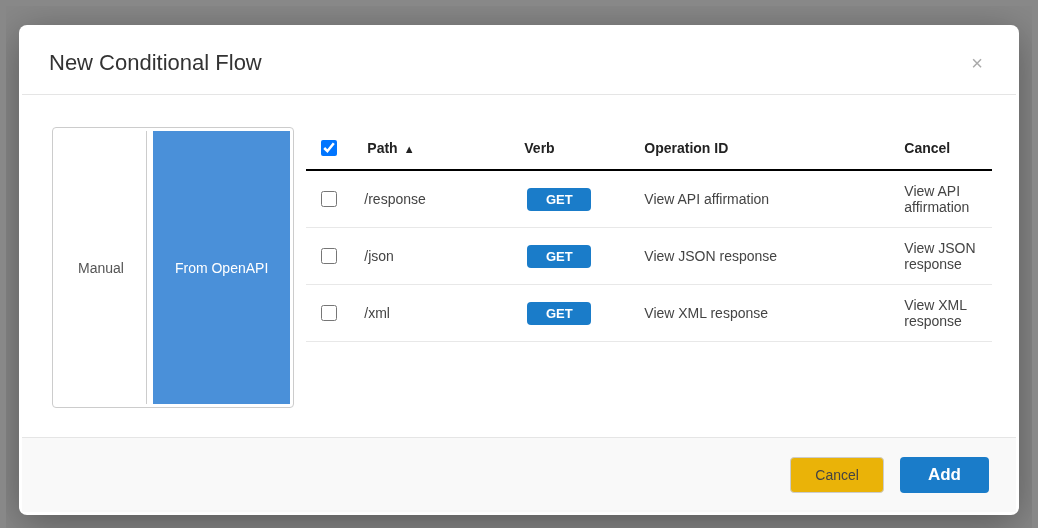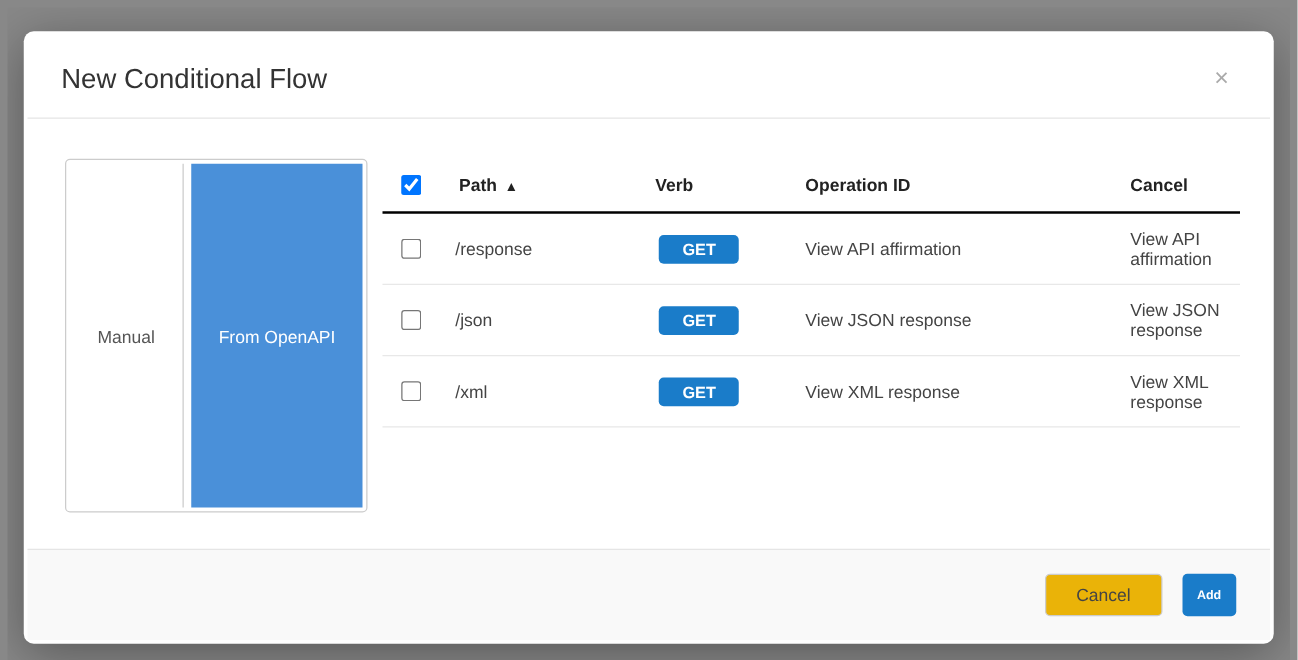--- a/index.html
+++ b/index.html
@@ -168,25 +168,25 @@
       padding: 8px 24px;
       background: #eab308;
       border: 1px solid #ccc;
       border-radius: 4px;
       font-size: 14px;
       cursor: pointer;
       color: #444;
     }
 
     .btn-add {
-      padding: 8px 12px;
+      padding: 8px 28px;
       background: #1a7cc9;
       border: none;
       border-radius: 4px;
-      font-size: 10px;
+      font-size: 17px;
       font-weight: 600;
       color: #fff;
       cursor: pointer;
     }
   </style>
 </head>
 <body>
 
 <div class="dialog">
 

